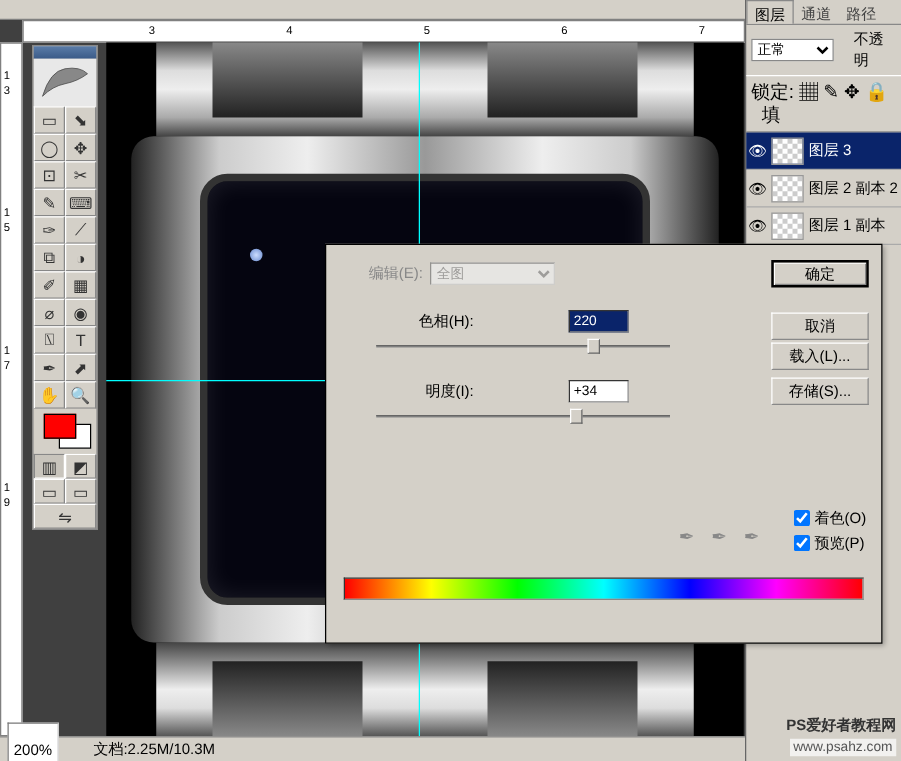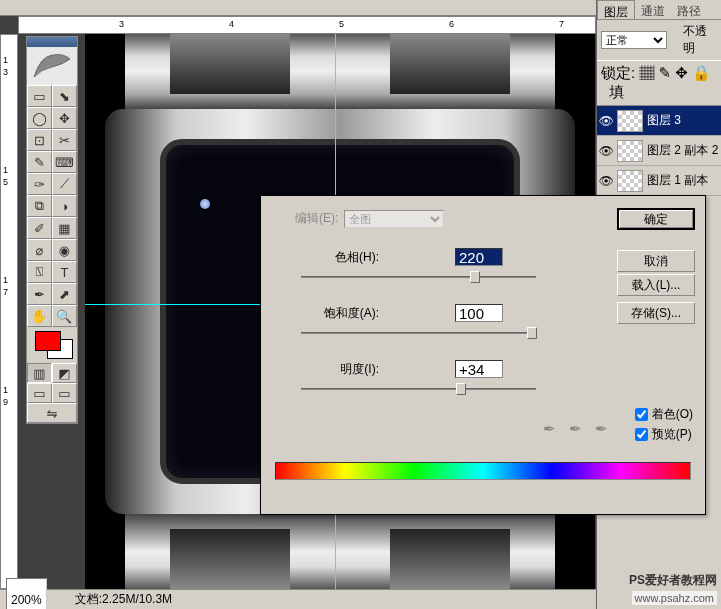--- a/index.html
+++ b/index.html
@@ -59,21 +59,21 @@
 
 .dialog { position: absolute; left: 260px; top: 195px; width: 446px; height: 320px; background: #d4d0c8; border: 1px solid #000; box-shadow: 2px 2px 4px rgba(0,0,0,0.3); }
 .titlebar { height: 20px; background: linear-gradient(#0a246a,#3a6ea5); color: #fff; display: flex; align-items: center; justify-content: space-between; padding: 0 3px; font-size: 12px; font-weight: bold; }
 .titlebar .close { width: 16px; height: 14px; background: #d4d0c8; border: 1px outset #fff; color: #000; text-align: center; font-size: 10px; line-height: 12px; cursor: pointer; font-family: Arial; font-weight: bold; }
 .dialog-body { padding: 10px 12px; position: relative; height: calc(100% - 20px); }
 .edit-row { display: flex; align-items: flex-start; gap: 6px; margin: 4px 0 14px 22px; color: #888; font-size: 12px; }
 .edit-select { width: 100px; height: 18px; background: #eee; border: 1px inset #ccc; color: #888; font-size: 11px; }
 .ctrl-group { margin-left: 22px; margin-bottom: 6px; margin-top: 20px; }
 .ctrl-row { display: flex; align-items: center; gap: 8px; font-size: 12px; margin-bottom: 4px; }
 .ctrl-row label { width: 84px; text-align: right; }
-.val-input { width: 48px; height: 18px; background: #fff; border: 1px inset #888; padding: 1px 3px; font-size: 15px; text-align: left; }
+.val-input { width: 48px; height: 18px; background: #fff; border: 1px inset #888; padding: 1px 3px; font-size: 11px; text-align: left; }
 .val-input.sel { background: #0a246a; color: #fff; }
 .slider { position: relative; width: 235px; height: 14px; margin-left: 6px; }
 .slider-track { position: absolute; top: 6px; left: 0; right: 0; height: 2px; background: #888; border-top: 1px solid #666; }
 .slider-thumb { position: absolute; top: 1px; width: 10px; height: 12px; background: #d4d0c8; border: 1px solid #666; border-top-color: #fff; border-left-color: #fff; cursor: pointer; }
 
 .btn { position: absolute; right: 10px; width: 78px; height: 22px; background: #d4d0c8; border: 1px solid #888; border-top-color: #fff; border-left-color: #fff; font-size: 12px; cursor: pointer; }
 .btn.default { border: 2px solid #000; box-shadow: inset 1px 1px 0 #fff, inset -1px -1px 0 #888; }
 
 .eyedroppers { position: absolute; right: 92px; bottom: 56px; display: flex; gap: 8px; }
 .eyedropper { width: 18px; height: 18px; font-size: 15px; color: #888; cursor: pointer; }
@@ -223,31 +223,20 @@
         <label>色相(H):</label>
         <span style="width:60px"></span>
         <input class="val-input sel" value="220" style="">
       </div>
       <div class="slider">
         <div class="slider-track"></div>
         <div class="slider-thumb" style="left:72%"></div>
       </div>
     </div>
 
-    <div class="ctrl-group">
-      <div class="ctrl-row">
-        <label>饱和度(A):</label>
-        <span style="width:60px"></span>
-        <input class="val-input" value="100" style="">
-      </div>
-      <div class="slider">
-        <div class="slider-track"></div>
-        <div class="slider-thumb" style="left:96%"></div>
-      </div>
-    </div>
 
     <div class="ctrl-group">
       <div class="ctrl-row">
         <label>明度(I):</label>
         <span style="width:60px"></span>
         <input class="val-input" value="+34" style="">
       </div>
       <div class="slider">
         <div class="slider-track"></div>
         <div class="slider-thumb" style="left:66%"></div>

